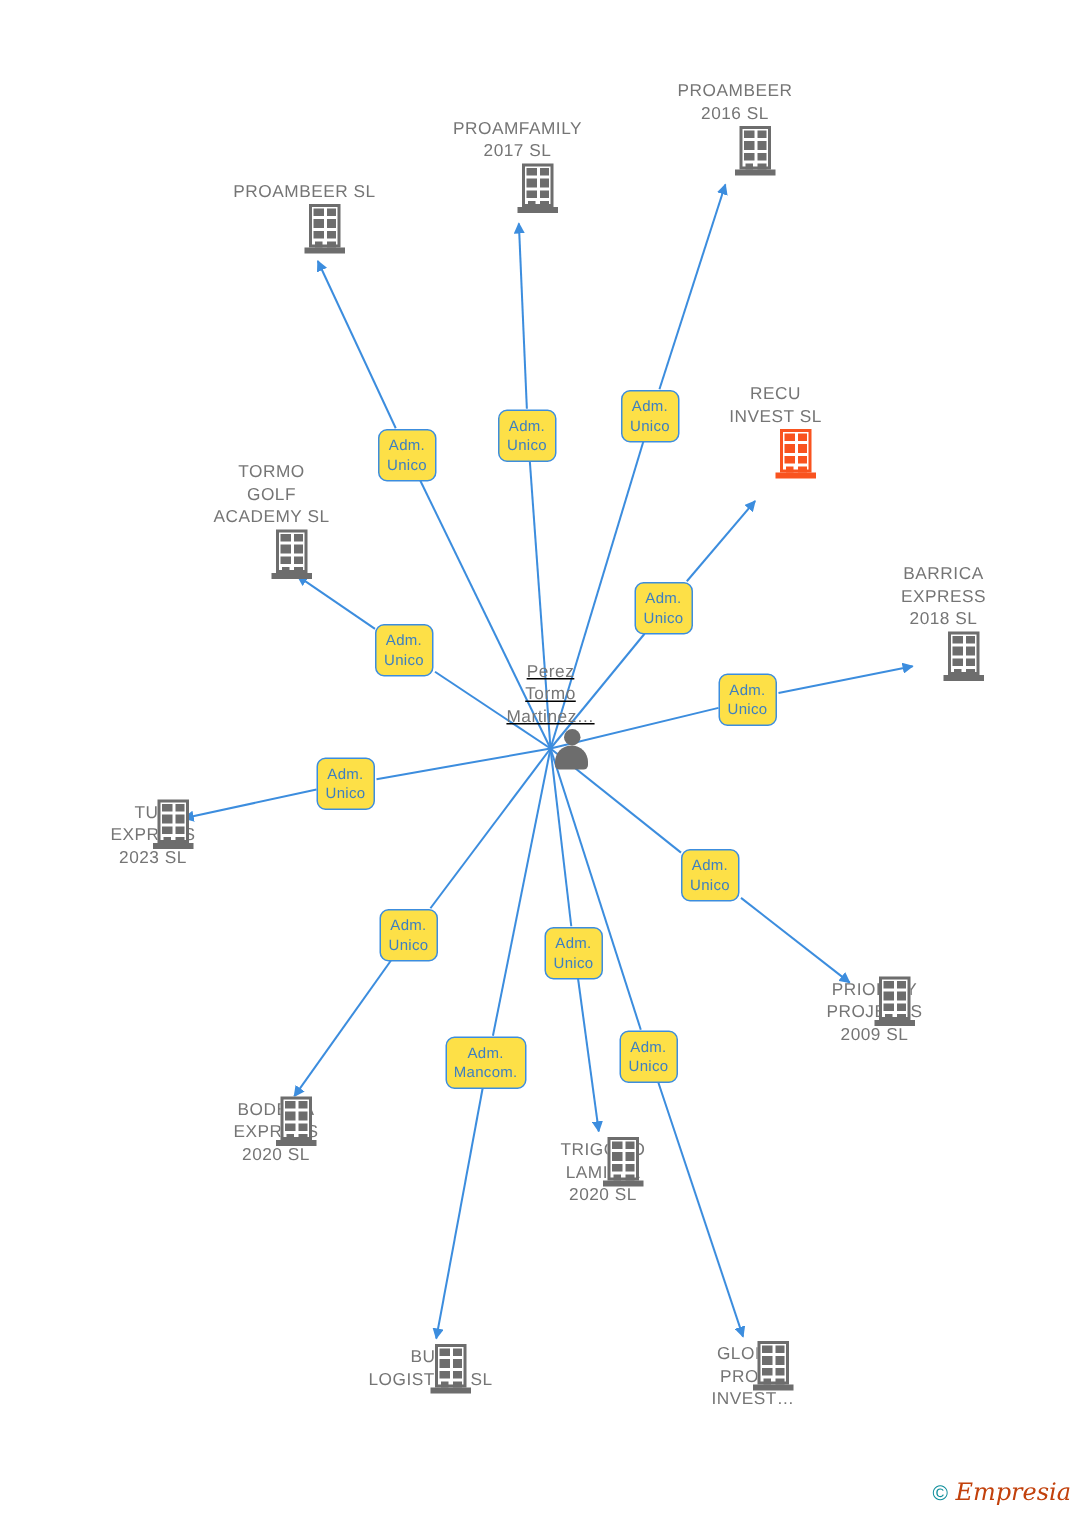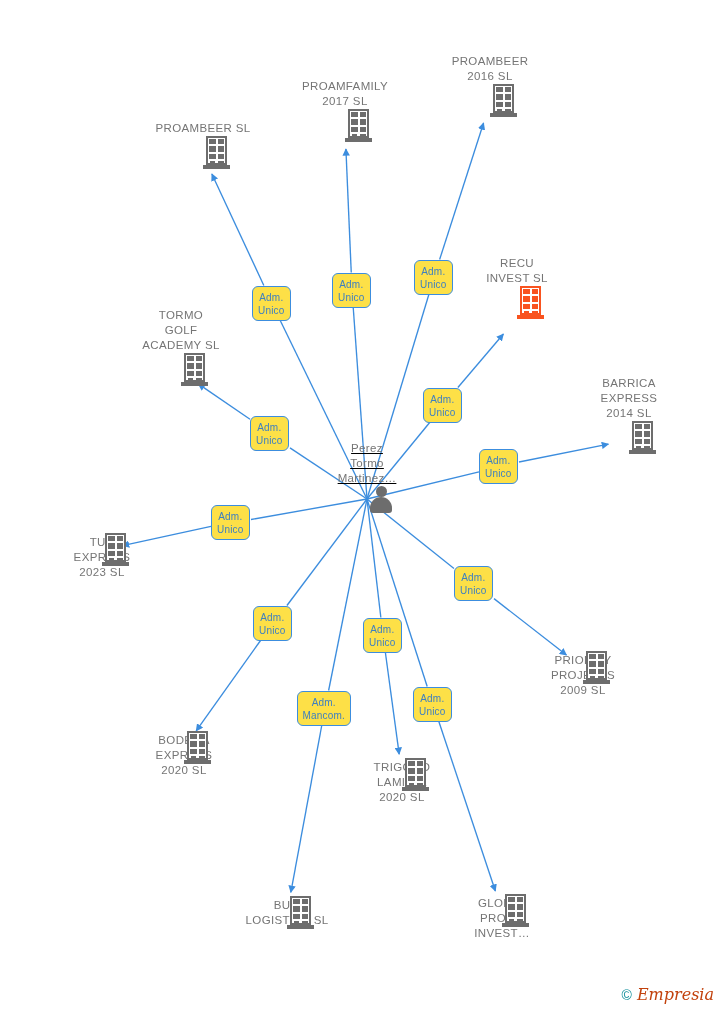--- a/index.html
+++ b/index.html
@@ -237,21 +237,21 @@
 ACADEMY  SL</div><span class="bld "><span class="body"></span><span class="grid">
             <i></i>
             <i></i>
             <i></i>
             <i></i>
             <i></i>
             <i></i>
           </span><span class="door"></span><span class="door2"></span><span class="base"></span></span></div>
       <div class="node" style="top: 376px; left: 629px;"><div class="caption">BARRICA
 EXPRESS
-2014  SL</div><span class="bld "><span class="body"></span><span class="grid">
+2018  SL</div><span class="bld "><span class="body"></span><span class="grid">
             <i></i>
             <i></i>
             <i></i>
             <i></i>
             <i></i>
             <i></i>
           </span><span class="door"></span><span class="door2"></span><span class="base"></span></span></div>
       <div class="node" style="top: 533px; left: 102px;"><span class="bld "><span class="body"></span><span class="grid">
             <i></i>
             <i></i>

